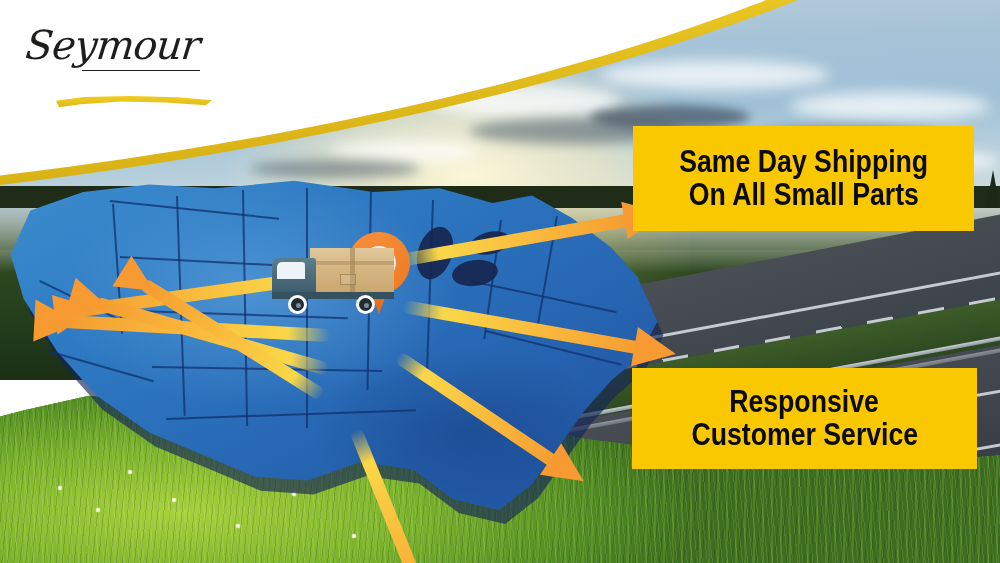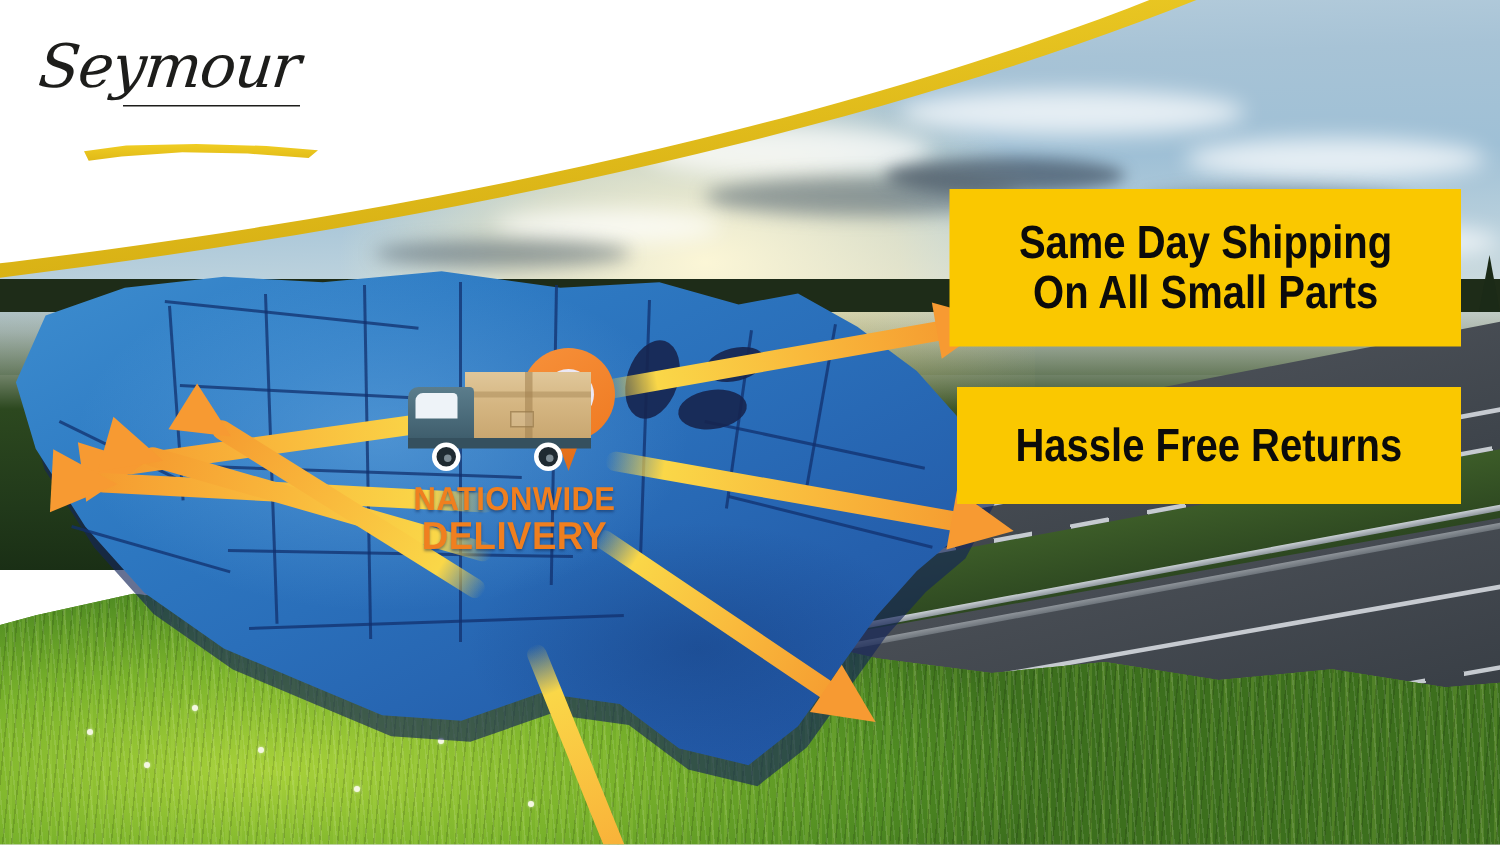--- a/index.html
+++ b/index.html
@@ -429,26 +429,23 @@
     </div>
     <div class="chassis"></div>
     <div class="wheel" style="left:16px;">
         <i></i>
       </div>
     <div class="wheel" style="left:84px;">
         <i></i>
       </div>
   </div>
 
-  <div class="nationwide">
-    <span class="l1">NATIONWIDE</span>
-    <span class="l2">DELIVERY</span>
-  </div>
 
   <div class="fbox" id="fbox-1">
     <span>Same Day Shipping</span>
     <span>On All Small Parts</span>
   </div>
-  <div class="fbox" id="fbox-2">
-    <span>Hassle Free Returns</span>
+  <div class="fbox" id="fbox-3">
+    <span>Responsive</span>
+    <span>Customer Service</span>
   </div>
 
 </div>
 
 </body></html>

